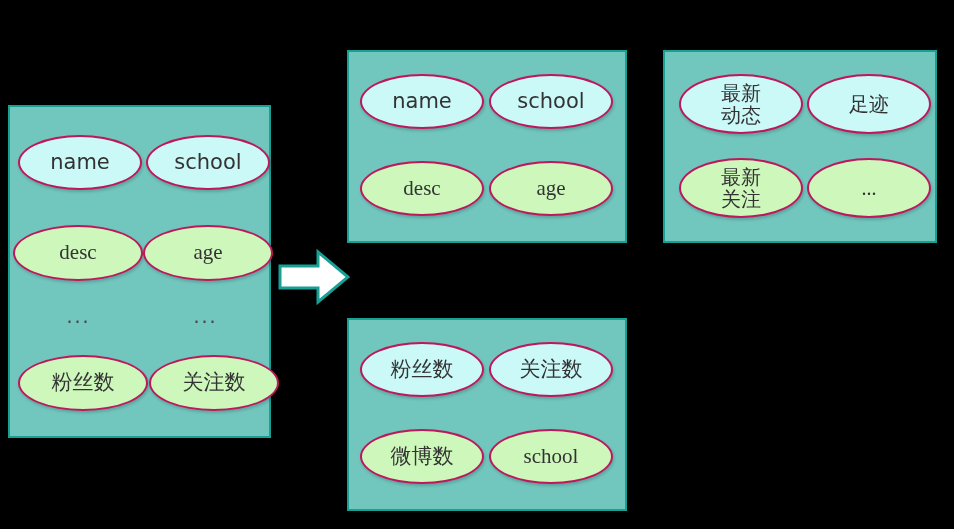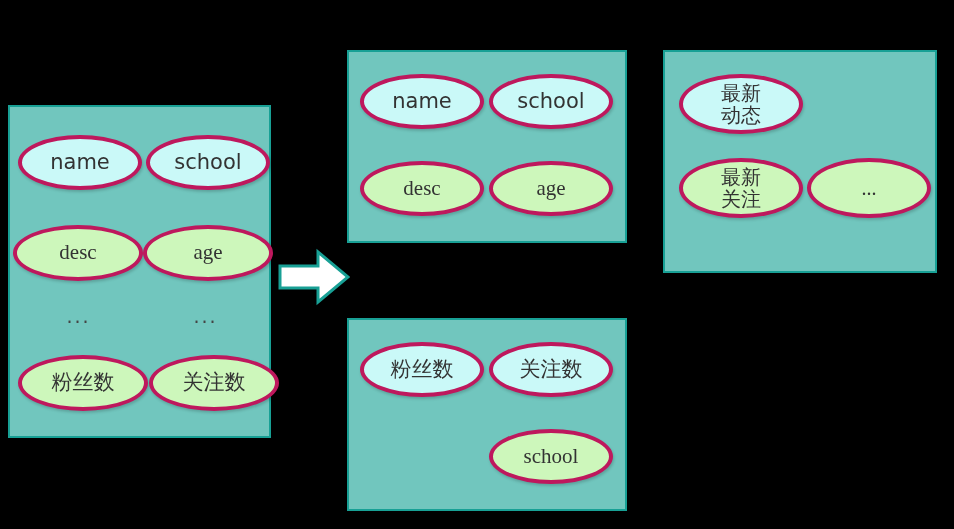--- a/index.html
+++ b/index.html
@@ -30,21 +30,21 @@
     background: #71c6be;
     border: 2px solid #18a095;
     box-sizing: border-box;
   }
 
   
   .node {
     position: absolute;
     box-sizing: border-box;
     border-radius: 50%;
-    border: 4px solid #be185d;
+    border: 2px solid #be185d;
     display: flex;
     align-items: center;
     justify-content: center;
     text-align: center;
     color: #333333;
     line-height: 1.12;
     box-shadow: 1px 2px 3px rgba(0,0,0,0.18);
     white-space: pre-line;
   }
   .node.blue  { background: #caf9f8; }
@@ -128,27 +128,30 @@
 
     <div class="node green" style="left:11px; top:109px; width:124px; height:55px; font-size:21px;">
       <span class="node-label">desc</span>
     </div>
 
     <div class="node green" style="left:140px; top:109px; width:124px; height:55px; font-size:21px;">
       <span class="node-label">age</span>
     </div>
   </div>
 
-  <div class="group-box" style="left:663px; top:50px; width:274px; height:223px;">
+  <div class="group-box" style="left:663px; top:50px; width:274px; height:193px;">
 
     <div class="node blue" style="left:14px; top:22px; width:124px; height:60px; font-size:20px;">
       <span class="node-label">最新
 动态</span>
     </div>
 
+    <div class="node blue" style="left:142px; top:22px; width:124px; height:60px; font-size:20px;">
+      <span class="node-label">足迹</span>
+    </div>
 
     <div class="node green" style="left:14px; top:106px; width:124px; height:60px; font-size:20px;">
       <span class="node-label">最新
 关注</span>
     </div>
 
     <div class="node green" style="left:142px; top:106px; width:124px; height:60px; font-size:20px;">
       <span class="node-label">...</span>
     </div>
   </div>
@@ -156,19 +159,22 @@
   <div class="group-box" style="left:347px; top:318px; width:280px; height:193px;">
 
     <div class="node blue" style="left:11px; top:22px; width:124px; height:55px; font-size:21px;">
       <span class="node-label">粉丝数</span>
     </div>
 
     <div class="node blue" style="left:140px; top:22px; width:124px; height:55px; font-size:21px;">
       <span class="node-label">关注数</span>
     </div>
 
+    <div class="node green" style="left:11px; top:109px; width:124px; height:55px; font-size:21px;">
+      <span class="node-label">微博数</span>
+    </div>
 
     <div class="node green" style="left:140px; top:109px; width:124px; height:55px; font-size:21px;">
       <span class="node-label">school</span>
     </div>
   </div>
 
 </div>
 
 </body></html>

